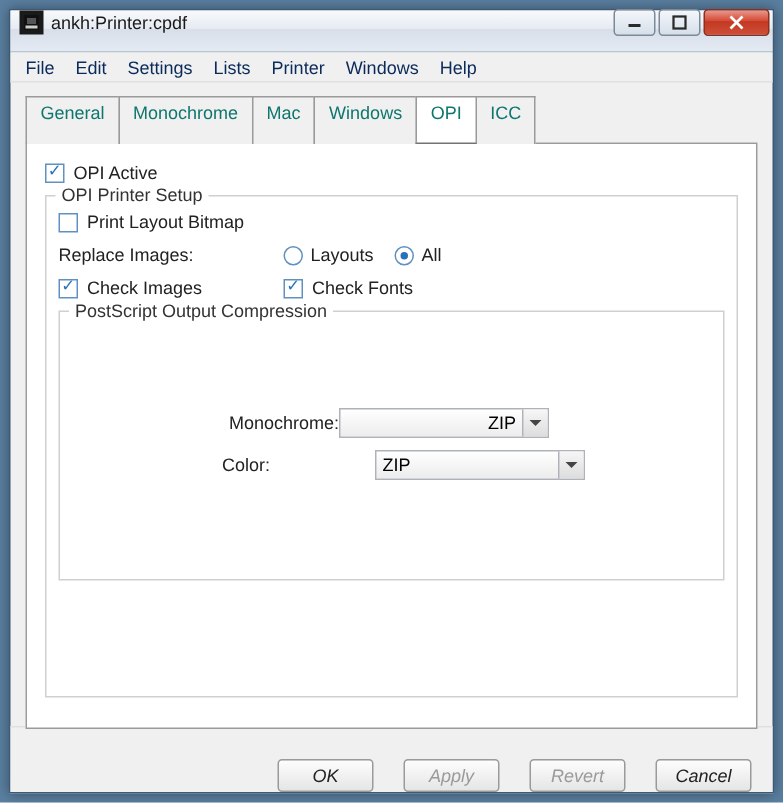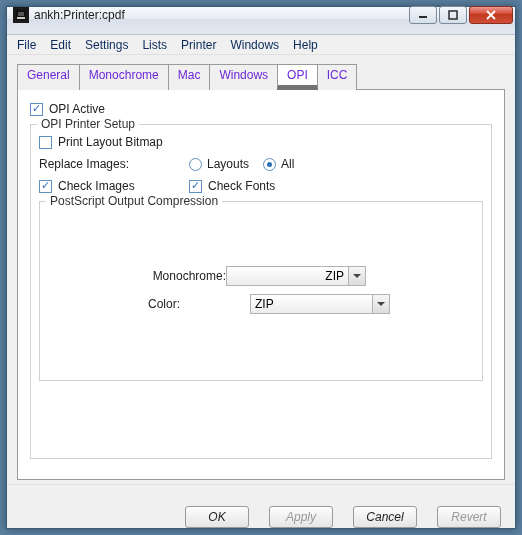--- a/index.html
+++ b/index.html
@@ -65,32 +65,32 @@
   padding: 8px 10px;
   height: calc(100% - 28px - 20px - 44px);
 }
 .tabstrip {
   display: flex;
   position: relative;
   top: 1px;
   z-index: 2;
 }
 .tab {
-  padding: 3px 9px 3px 9px;
+  padding: 3px 9px 13px 9px;
   border: 1px solid #9a9a9a;
   border-bottom: none;
   background: #f0f0f0;
   margin-right: -1px;
-  color: #6d28d9;
+  color: #0f766e;
   cursor:pointer;
   position:relative;
 }
 .tab.active {
   background: #ffffff;
-  border-bottom: 5px solid #737373;
+  border-bottom: 1px solid #737373;
   z-index: 3;
 }
 .tabpanel {
   border: 1px solid #9a9a9a;
   background: #ffffff;
   height: calc(100% - 22px);
   padding: 12px 12px;
   position: relative;
 }
 .row { display:flex; align-items:center; margin-bottom:8px; }
@@ -242,17 +242,17 @@
           </div>
         </div>
 
       </div>
     </div>
   </div>
 
   <div class="footer">
     <div class="btn">OK</div>
     <div class="btn disabled">Apply</div>
+    <div class="btn disabled">Revert</div>
     <div class="btn">Cancel</div>
-    <div class="btn disabled">Revert</div>
   </div>
 
 </div>
 
 </body></html>

